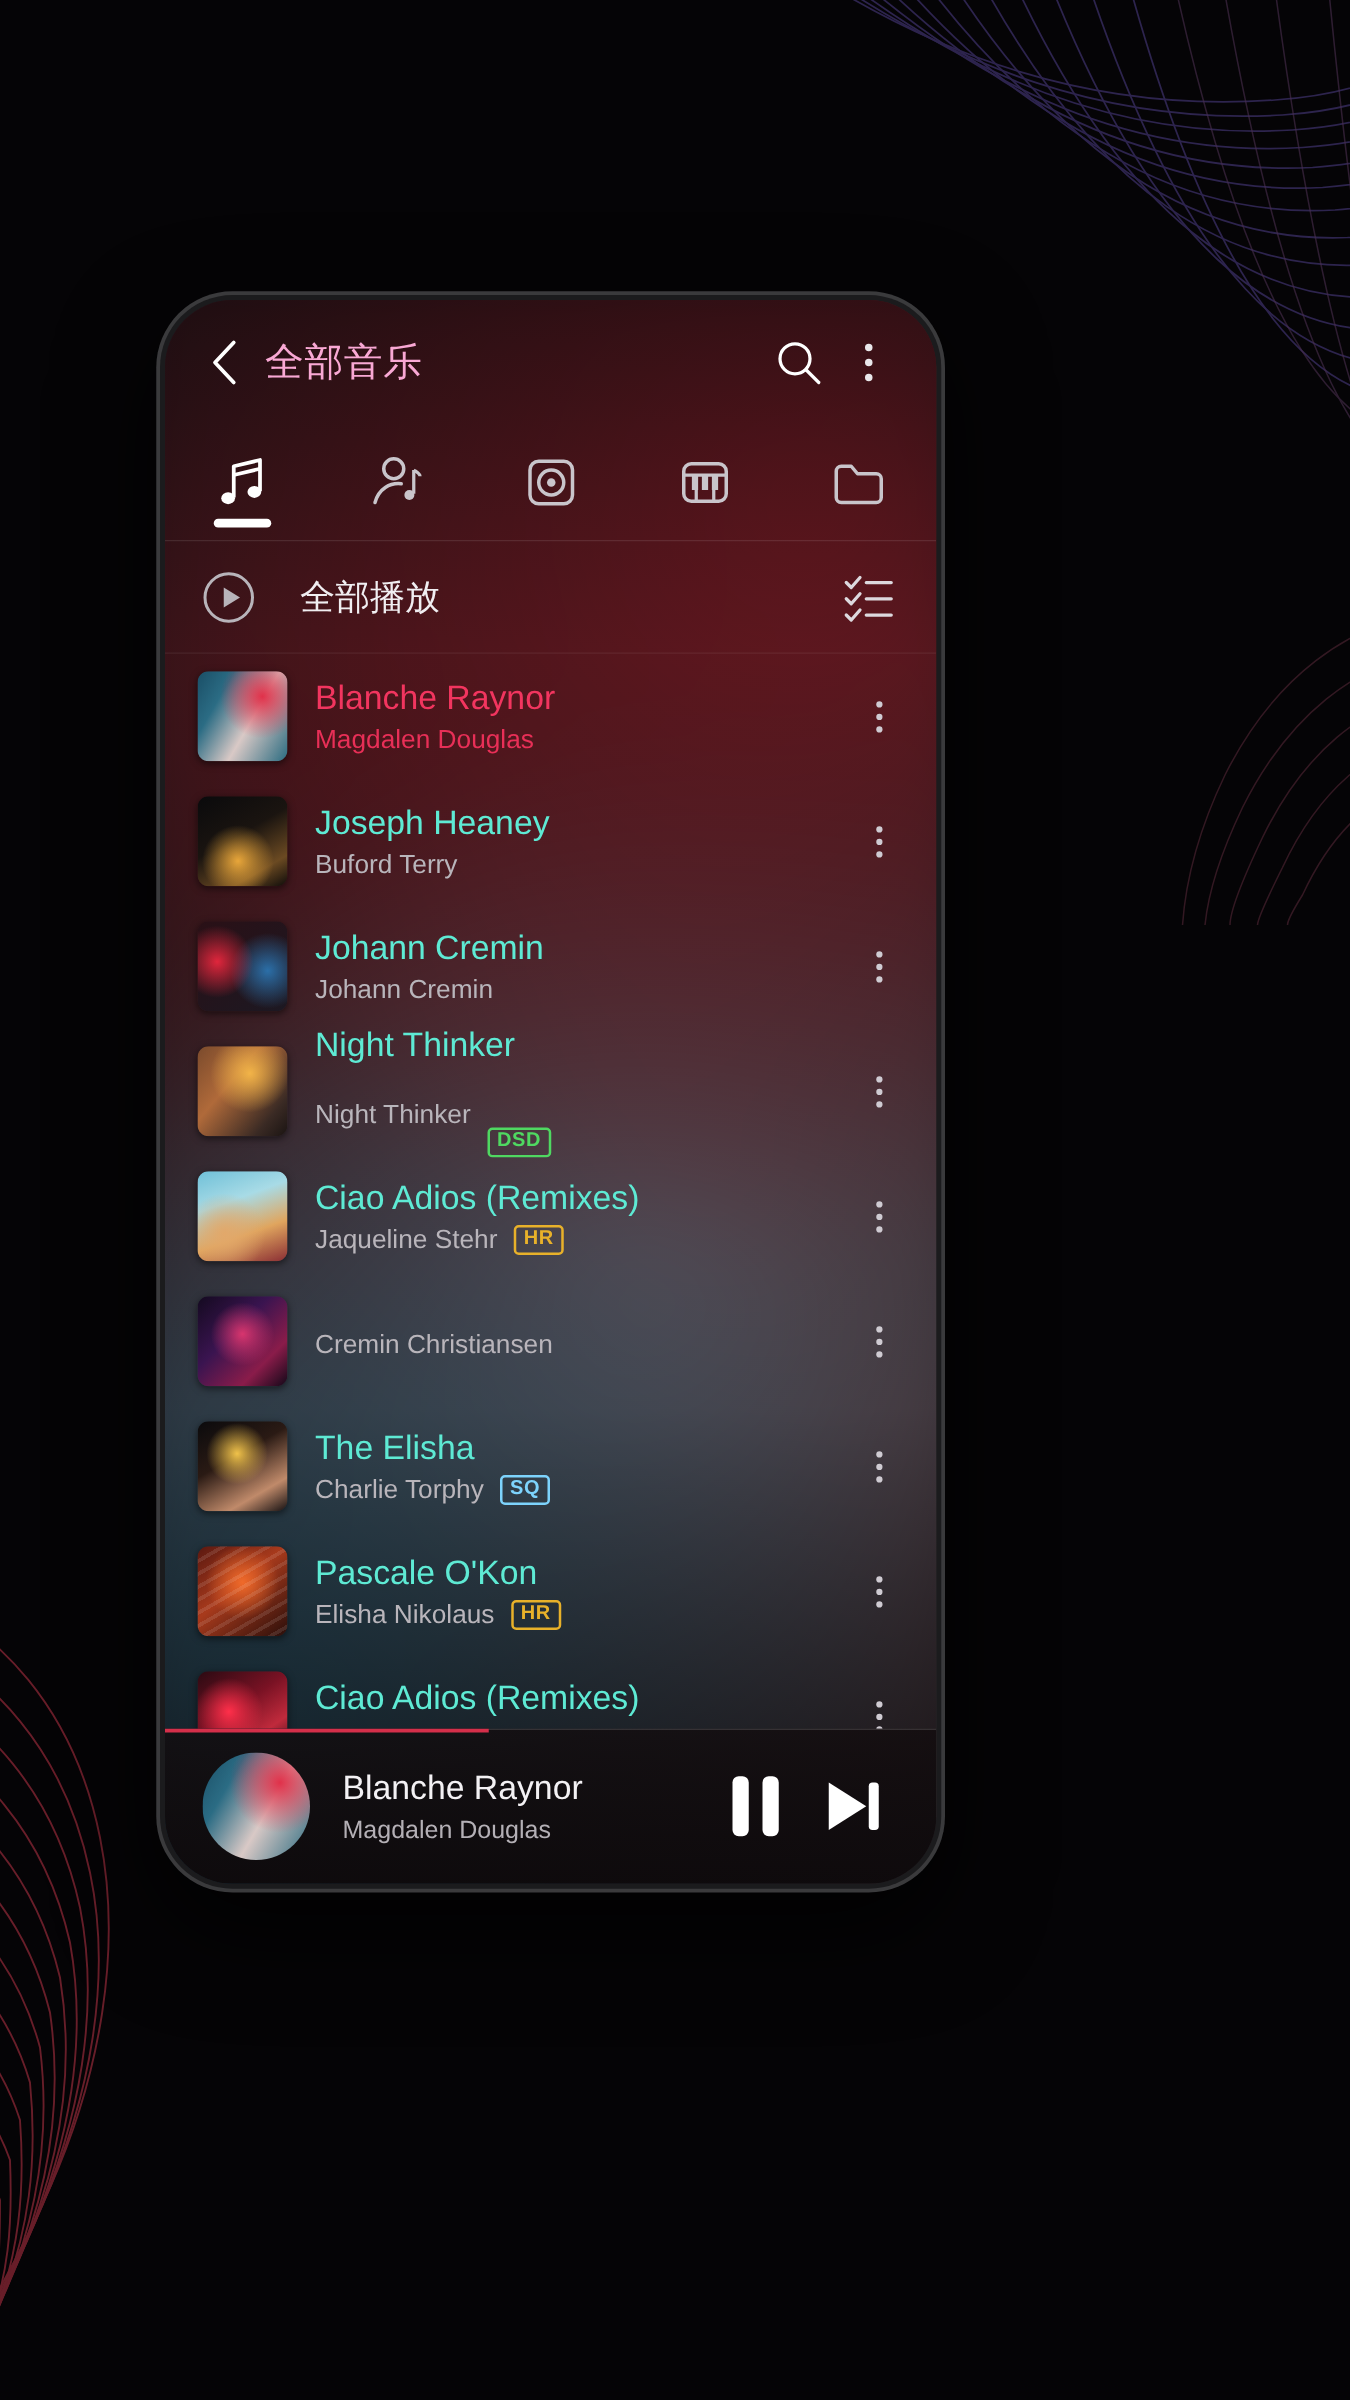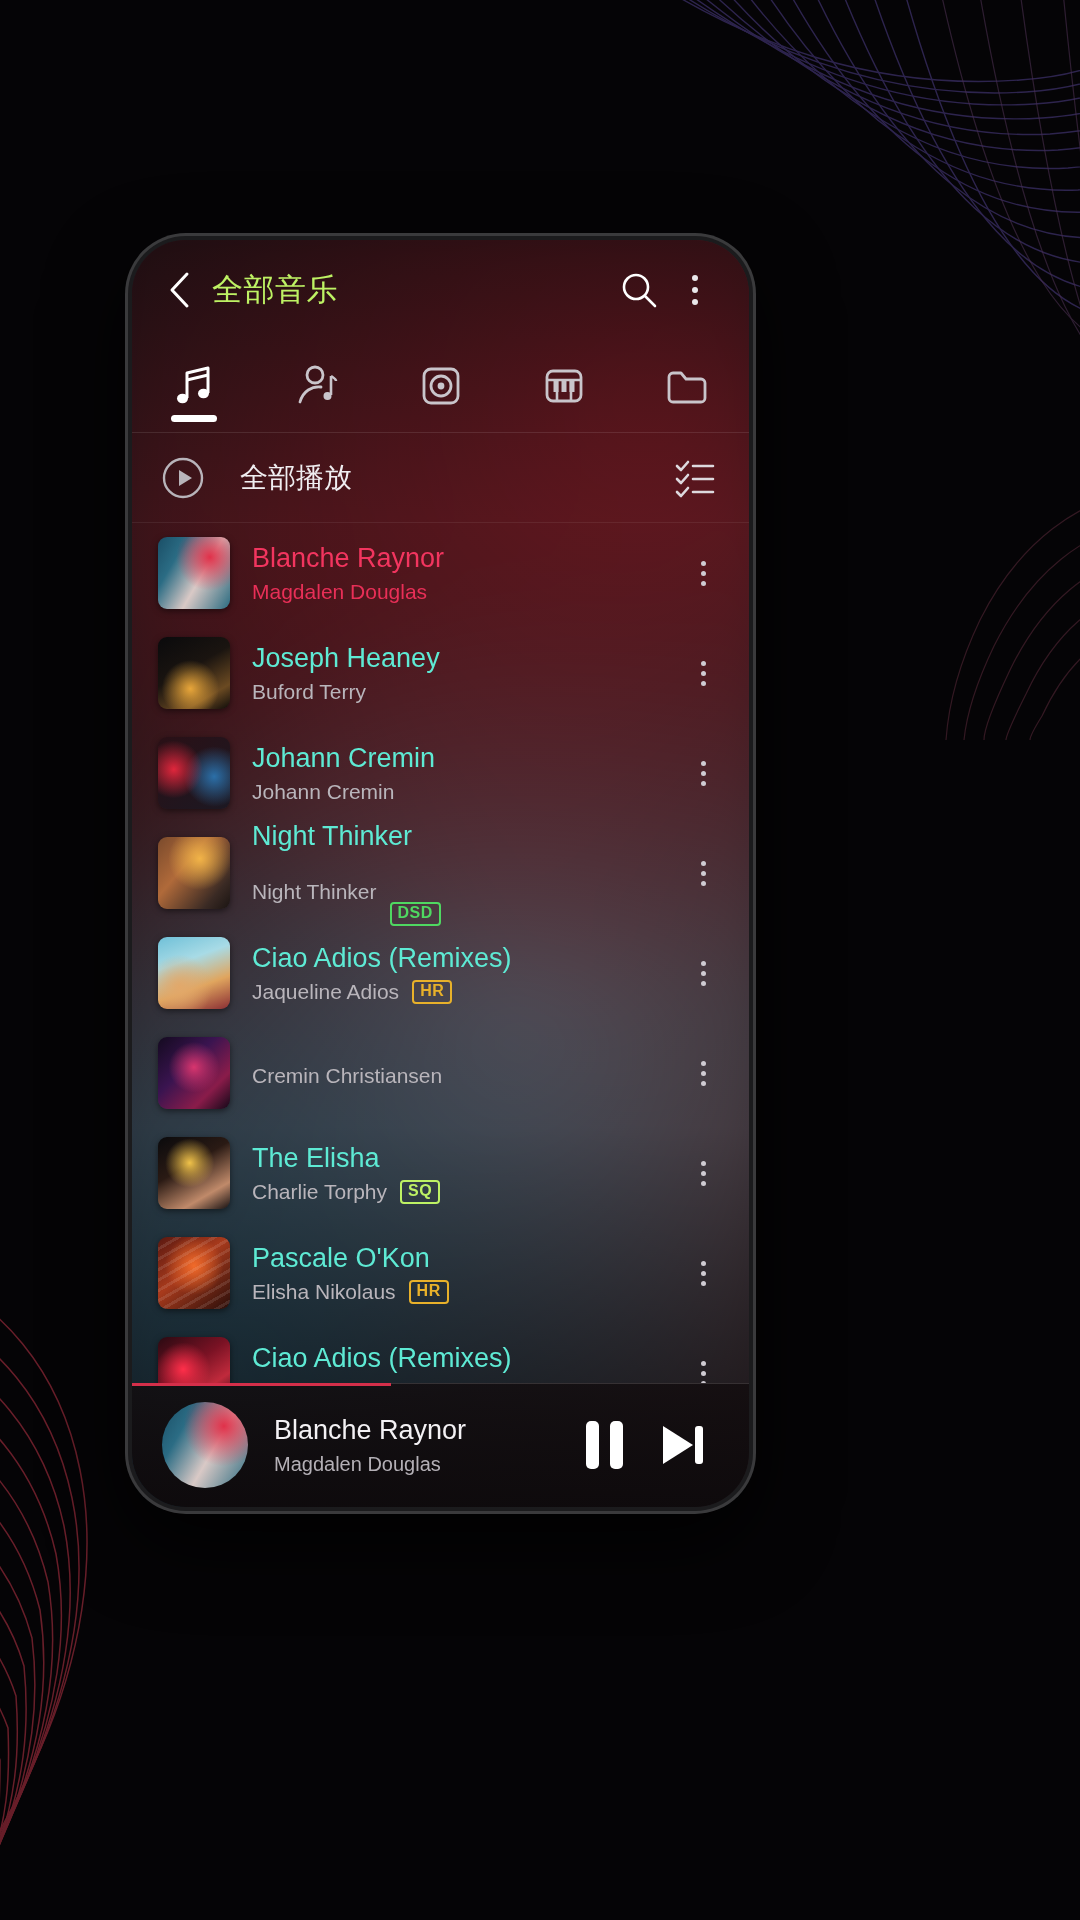--- a/index.html
+++ b/index.html
@@ -56,21 +56,21 @@
   #content { position: relative; height: 100%; display: flex; flex-direction: column; }
 
   
   .topbar {
     height: 100px; flex: 0 0 100px;
     display: flex; align-items: center;
     padding: 0 26px 0 24px;
   }
   .back-btn { width: 46px; height: 46px; display:flex; align-items:center; justify-content:center; cursor:pointer; }
   .title {
-    color: #bef264; font-size: 31px; letter-spacing: .5px;
+    color: #f9a8d4; font-size: 31px; letter-spacing: .5px;
     margin-left: 10px; flex: 1; white-space: nowrap;
   }
   .top-icon { width: 56px; height: 56px; display:flex; align-items:center; justify-content:center; cursor:pointer; }
   .dots-v { display:flex; flex-direction:column; gap:6px; align-items:center; }
   .dots-v i { width:6px; height:6px; border-radius:50%; background:#e9e7ea; display:block; }
 
   
   .tabs {
     flex: 0 0 92px; display: flex; align-items: center;
     border-bottom: 1px solid rgba(255,255,255,.10);
@@ -118,21 +118,21 @@
   }
   .row.playing .t-title { color: #f2355f; }
   .row.playing .t-sub   { color: #e82f57; }
   .badge {
     font-size: 16px; font-weight: 700; letter-spacing: .5px;
     padding: 1px 6px 2px; border-radius: 4px; border: 2px solid currentColor;
     line-height: 1.05; flex: 0 0 auto;
   }
   .badge-dsd { color: #4fd861; margin-top: 43px; }
   .badge-hr  { color: #e8b12a; }
-  .badge-sq  { color: #bef264; text-align: right; }
+  .badge-sq  { color: #7dd3fc; text-align: right; }
   .row-more { width: 56px; height: 80px; display:flex; align-items:center; justify-content:center; flex:0 0 56px; cursor:pointer; }
   .dots-sm { display:flex; flex-direction:column; gap:5px; align-items:center; }
   .dots-sm i { width:5px; height:5px; border-radius:50%; background:#cfcbd2; display:block; }
 
   
   .mini {
     flex: 0 0 124px; position: relative;
     display: flex; align-items: center;
     padding: 0 28px 0 30px;
     background: linear-gradient(180deg, rgba(18,12,14,.80) 0%, rgba(14,10,12,.95) 100%);
@@ -366,21 +366,21 @@
                 <i></i>
                 <i></i>
               </span>
             </div>
           </div>
           <div class="row">
             <div class="art" style="background: radial-gradient(circle at 30% 70%, rgb(226, 168, 106) 0%, rgba(226, 168, 106, 0) 46%) 0% 0% / cover, linear-gradient(160deg, rgb(111, 192, 216) 0%, rgb(168, 219, 230) 34%, rgb(224, 165, 94) 66%, rgb(138, 46, 52) 100%);"></div>
             <div class="meta">
               <div class="t-title">Ciao Adios (Remixes)</div>
               <div class="t-sub">
-                <span>Jaqueline Adios</span>
+                <span>Jaqueline Stehr</span>
                 <span class="badge badge-hr">HR</span>
               </div>
             </div>
             <div class="row-more">
               <span class="dots-sm">
                 <i></i>
                 <i></i>
                 <i></i>
               </span>
             </div>

